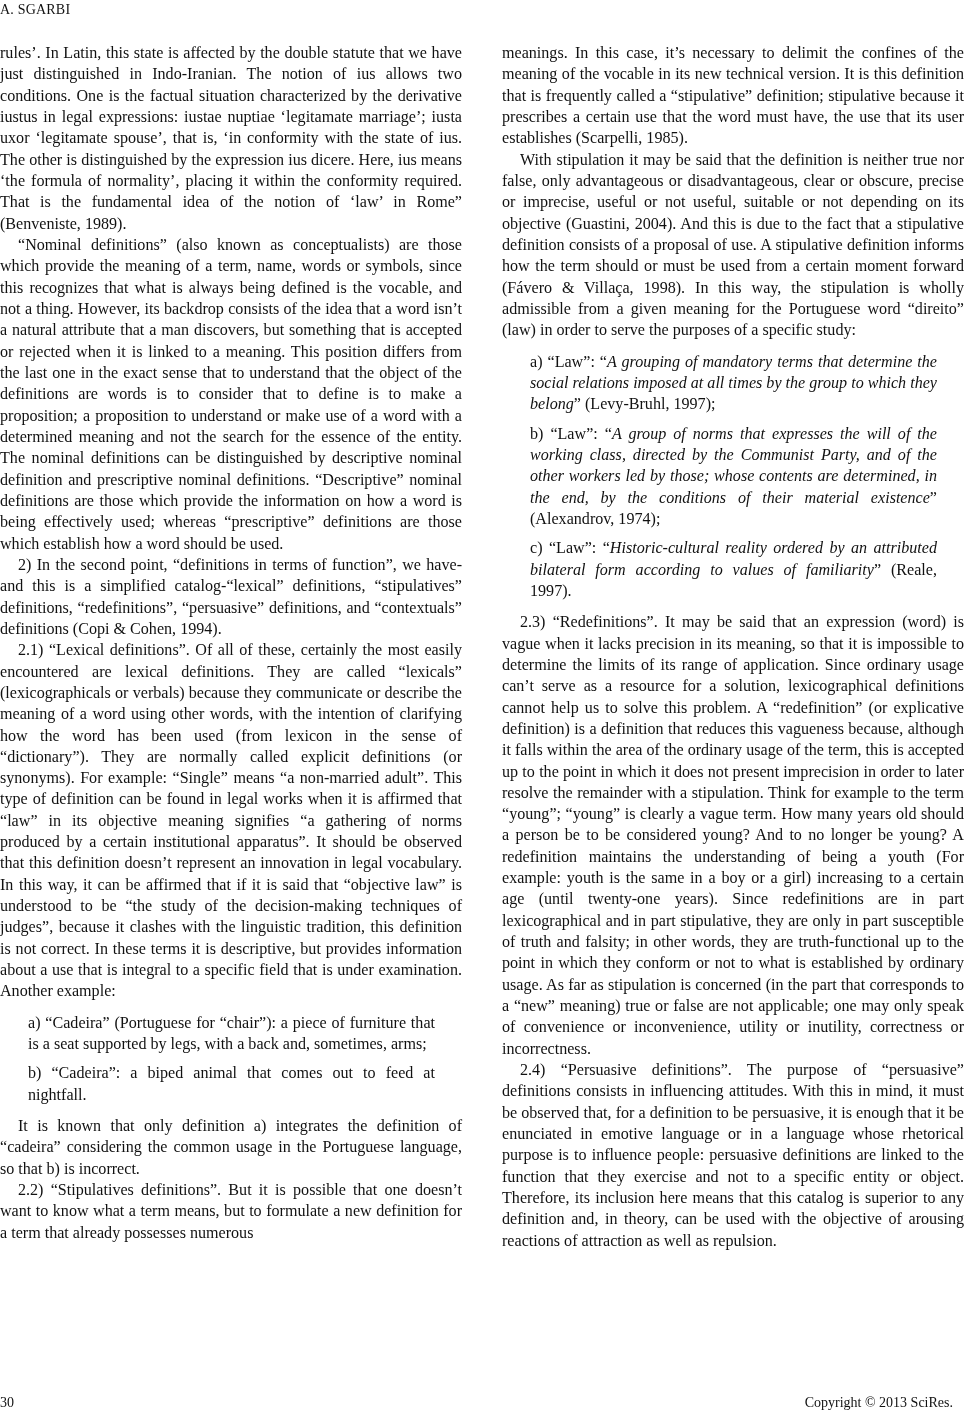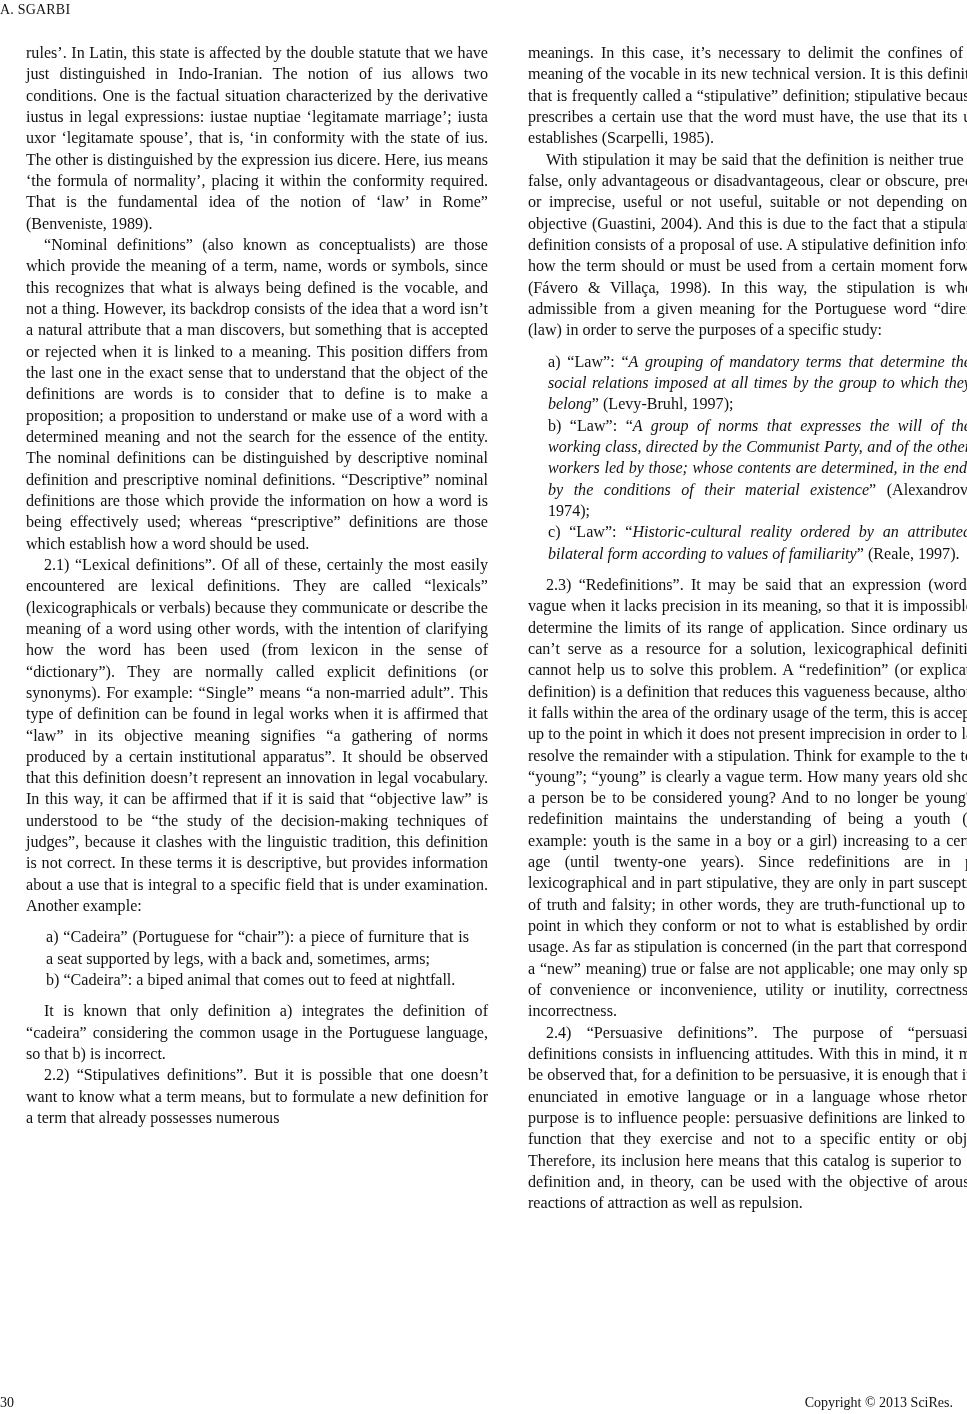--- a/index.html
+++ b/index.html
@@ -8,48 +8,49 @@
     font-family: "Liberation Serif", "DejaVu Serif", serif;
     color: #111111;
   }
   .running-head {
     position: absolute; top: 2px; left: 0; width: 967px;
     font-size: 14px; letter-spacing: 0.2px;
   }
   .col {
     position: absolute; top: 42px; width: 462px;
     font-size: 16.1px; line-height: 21.33px;
-    text-align: justify; hyphens: none; padding-left: 26px;
+    text-align: justify; hyphens: none;
   }
   .col.left { left: 0; }
   .col.right { left: 502px; }
   .col p { margin: 0; text-indent: 0; }
   .col p.indent { text-indent: 18px; }
   .col p.noindent { text-indent: 0; }
   .list-block {
     margin: 10px 19px 10px 20px;
     text-align: justify;
   }
-  .list-block .item { margin: 0; }
+  .list-block .item { margin: 8px; }
   .footer-left {
     position: absolute; left: 0; top: 1395px; font-size: 14px; text-align: center;
   }
   .footer-right {
     position: absolute; right: 14px; top: 1395px; font-size: 14px;
   }
   em { font-style: italic; }
 </style>
 </head>
 <body>
 
 <div class="running-head">A. SGARBI</div>
 
 <div class="col left">
   <p class="noindent">rules’. In Latin, this state is affected by the double statute that we have just distinguished in Indo-Iranian. The notion of ius allows two conditions. One is the factual situation characterized by the derivative iustus in legal expressions: iustae nuptiae ‘legitamate marriage’; iusta uxor ‘legitamate spouse’, that is, ‘in conformity with the state of ius. The other is distinguished by the expression ius dicere. Here, ius means ‘the formula of normality’, placing it within the conformity required. That is the fundamental idea of the notion of ‘law’ in Rome” (Benveniste, 1989).</p>
   <p class="indent">“Nominal definitions” (also known as conceptualists) are those which provide the meaning of a term, name, words or symbols, since this recognizes that what is always being defined is the vocable, and not a thing. However, its backdrop consists of the idea that a word isn’t a natural attribute that a man discovers, but something that is accepted or rejected when it is linked to a meaning. This position differs from the last one in the exact sense that to understand that the object of the definitions are words is to consider that to define is to make a proposition; a proposition to understand or make use of a word with a determined meaning and not the search for the essence of the entity. The nominal definitions can be distinguished by descriptive nominal definition and prescriptive nominal definitions. “Descriptive” nominal definitions are those which provide the information on how a word is being effectively used; whereas “prescriptive” definitions are those which establish how a word should be used.</p>
+  <p class="indent">2) In the second point, “definitions in terms of function”, we have-and this is a simplified catalog-“lexical” definitions, “stipulatives” definitions, “redefinitions”, “persuasive” definitions, and “contextuals” definitions (Copi &amp; Cohen, 1994).</p>
   <p class="indent">2.1) “Lexical definitions”. Of all of these, certainly the most easily encountered are lexical definitions. They are called “lexicals” (lexicographicals or verbals) because they communicate or describe the meaning of a word using other words, with the intention of clarifying how the word has been used (from lexicon in the sense of “dictionary”). They are normally called explicit definitions (or synonyms). For example: “Single” means “a non-married adult”. This type of definition can be found in legal works when it is affirmed that “law” in its objective meaning signifies “a gathering of norms produced by a certain institutional apparatus”. It should be observed that this definition doesn’t represent an innovation in legal vocabulary. In this way, it can be affirmed that if it is said that “objective law” is understood to be “the study of the decision-making techniques of judges”, because it clashes with the linguistic tradition, this definition is not correct. In these terms it is descriptive, but provides information about a use that is integral to a specific field that is under examination. Another example:</p>
   <div class="list-block">
     <p class="item">a) “Cadeira” (Portuguese for “chair”): a piece of furniture that is a seat supported by legs, with a back and, sometimes, arms;</p>
     <p class="item">b) “Cadeira”: a biped animal that comes out to feed at nightfall.</p>
   </div>
   <p class="indent">It is known that only definition a) integrates the definition of “cadeira” considering the common usage in the Portuguese language, so that b) is incorrect.</p>
   <p class="indent">2.2) “Stipulatives definitions”. But it is possible that one doesn’t want to know what a term means, but to formulate a new definition for a term that already possesses numerous</p>
 </div>
 
 <div class="col right">

